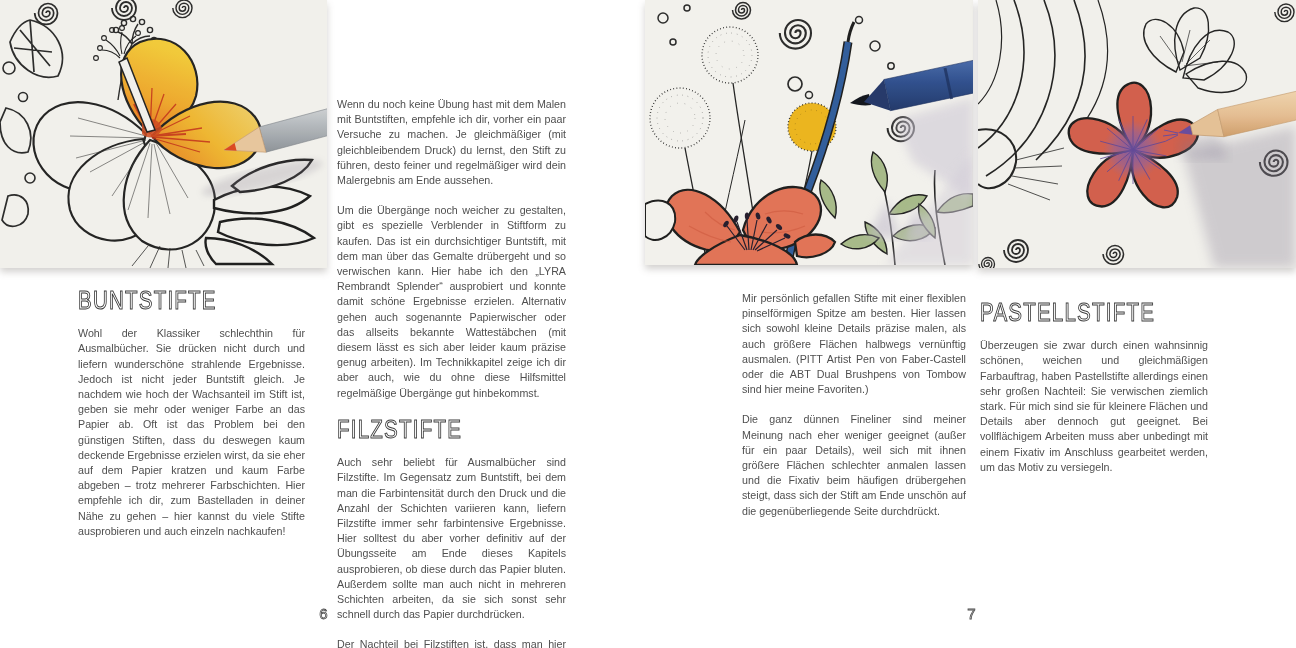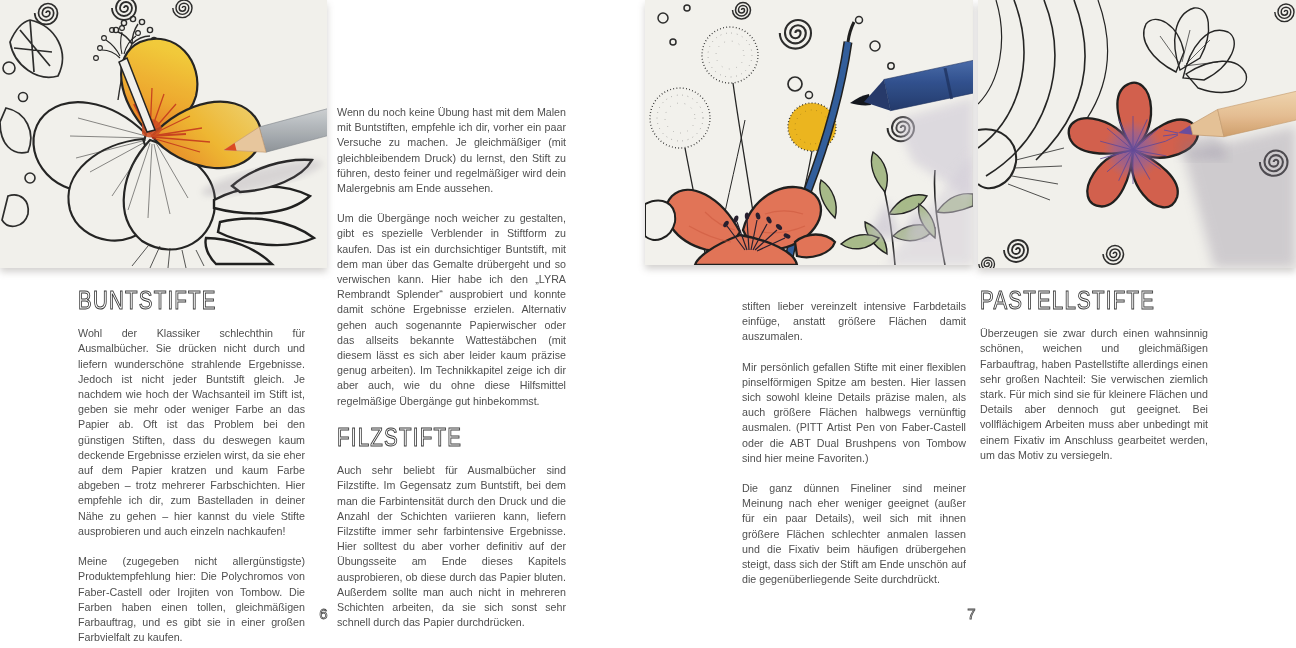--- a/index.html
+++ b/index.html
@@ -14,22 +14,22 @@
   #photo-right{left:978px;width:318px;height:268px;}
   .photo svg{display:block;width:100%;height:100%;}
   
   .col{
     position:absolute;text-align:justify;font-size:10.7px;line-height:15.2px;
     color:#4f4f4f;hyphens:auto;-webkit-hyphens:auto;
   }
   #col-l1{left:78px;top:287px;width:227px;}
   #col-l2{left:337px;top:97px;width:229px;}
   #col-r1{left:742px;top:291px;width:224px;}
-  #col-r2{left:980px;top:287px;width:228px;}
-  .col p{margin:8px 0 15px 0;}
+  #col-r2{left:980px;top:299px;width:228px;}
+  .col p{margin:0 0 15px 0;}
   .col p:last-child{margin-bottom:0;}
   
   .h-deco{
     margin:0 0 13px 0;font-size:25px;line-height:1.05;font-weight:400;
     letter-spacing:1.5px;color:#3d3d3d;white-space:nowrap;
     -webkit-text-fill-color:#ffffff;-webkit-text-stroke:1px #3d3d3d;
     transform:scale(.82,1.02);transform-origin:left top;
   }
   .h-deco.mid{margin-top:12px;}
   
@@ -356,33 +356,31 @@
         <polygon points="212.5,125 239.7,109.4 246,136.7 214.7,134.8" fill="#e9c498" stroke="#c49a6d" stroke-width="0.7"></polygon>
         <polygon points="239.7,109.4 322.5,90.3 328.8,117.6 246,136.7" fill="url(#r-wood)" stroke="#c49a6d" stroke-width="0.6"></polygon>
       </g>
       <rect width="318" height="268" fill="#8a7c70" opacity="0.04"></rect>
     </svg>
   </div>
 
   <div class="col" id="col-l1">
     <h2 class="h-deco">BUNTSTIFTE</h2>
     <p>Wohl der Klassiker schlechthin für Ausmalbücher. Sie drücken nicht durch und liefern wunderschöne strahlende Ergebnisse. Jedoch ist nicht jeder Buntstift gleich. Je nachdem wie hoch der Wachsanteil im Stift ist, geben sie mehr oder weniger Farbe an das Papier ab. Oft ist das Problem bei den günstigen Stiften, dass du deswegen kaum deckende Ergebnisse erzielen wirst, da sie eher auf dem Papier kratzen und kaum Farbe abgeben – trotz mehrerer Farbschichten. Hier empfehle ich dir, zum Bastelladen in deiner Nähe zu gehen – hier kannst du viele Stifte ausprobieren und auch einzeln nachkaufen!</p>
-    <p>Meine (zugegeben nicht allergünstigste) Produktempfehlung hier: Die Polychromos von Faber-Castell oder Irojiten von Tombow. Die Farben haben einen tollen, gleichmäßigen Farbauftrag, und es gibt sie in einer großen Farbvielfalt zu kaufen.</p>
   </div>
 
   <div class="col" id="col-l2">
     <p>Wenn du noch keine Übung hast mit dem Malen mit Buntstiften, empfehle ich dir, vorher ein paar Versuche zu machen. Je gleichmäßiger (mit gleichbleibendem Druck) du lernst, den Stift zu führen, desto feiner und regelmäßiger wird dein Malergebnis am Ende aussehen.</p>
     <p>Um die Übergänge noch weicher zu gestalten, gibt es spezielle Verblender in Stiftform zu kaufen. Das ist ein durchsichtiger Buntstift, mit dem man über das Gemalte drübergeht und so verwischen kann. Hier habe ich den „LYRA Rembrandt Splender“ ausprobiert und konnte damit schöne Ergebnisse erzielen. Alternativ gehen auch sogenannte Papierwischer oder das allseits bekannte Wattestäbchen (mit diesem lässt es sich aber leider kaum präzise genug arbeiten). Im Technikkapitel zeige ich dir aber auch, wie du ohne diese Hilfsmittel regelmäßige Übergänge gut hinbekommst.</p>
     <h2 class="h-deco mid">FILZSTIFTE</h2>
     <p>Auch sehr beliebt für Ausmalbücher sind Filzstifte. Im Gegensatz zum Buntstift, bei dem man die Farbintensität durch den Druck und die Anzahl der Schichten variieren kann, liefern Filzstifte immer sehr farbintensive Ergebnisse. Hier solltest du aber vorher definitiv auf der Übungsseite am Ende dieses Kapitels ausprobieren, ob diese durch das Papier bluten. Außerdem sollte man auch nicht in mehreren Schichten arbeiten, da sie sich sonst sehr schnell durch das Papier durchdrücken.</p>
     <p>Der Nachteil bei Filzstiften ist, dass man hier sehr präzise arbeiten muss, da man sonst die einzelnen Striche noch erkennen kann. Oft sieht das Ergebnis weniger eben aus als mit Buntstiften, weswegen ich mit Filz-</p>
   </div>
 
   <div class="col" id="col-r1">
-    <p>stiften lieber vereinzelt intensive Farbdetails einfüge, anstatt größere Flächen damit auszumalen.</p>
     <p>Mir persönlich gefallen Stifte mit einer flexiblen pinselförmigen Spitze am besten. Hier lassen sich sowohl kleine Details präzise malen, als auch größere Flächen halbwegs vernünftig ausmalen. (PITT Artist Pen von Faber-Castell oder die ABT Dual Brushpens von Tombow sind hier meine Favoriten.)</p>
     <p>Die ganz dünnen Fineliner sind meiner Meinung nach eher weniger geeignet (außer für ein paar Details), weil sich mit ihnen größere Flächen schlechter anmalen lassen und die Fixativ beim häufigen drübergehen steigt, dass sich der Stift am Ende unschön auf die gegenüberliegende Seite durchdrückt.</p>
   </div>
 
   <div class="col" id="col-r2">
     <h2 class="h-deco">PASTELLSTIFTE</h2>
     <p>Überzeugen sie zwar durch einen wahnsinnig schönen, weichen und gleichmäßigen Farbauftrag, haben Pastellstifte allerdings einen sehr großen Nachteil: Sie verwischen ziemlich stark. Für mich sind sie für kleinere Flächen und Details aber dennoch gut geeignet. Bei vollflächigem Arbeiten muss aber unbedingt mit einem Fixativ im Anschluss gearbeitet werden, um das Motiv zu versiegeln.</p>
   </div>
 
   <div class="page-number" id="pn-left">6</div>

